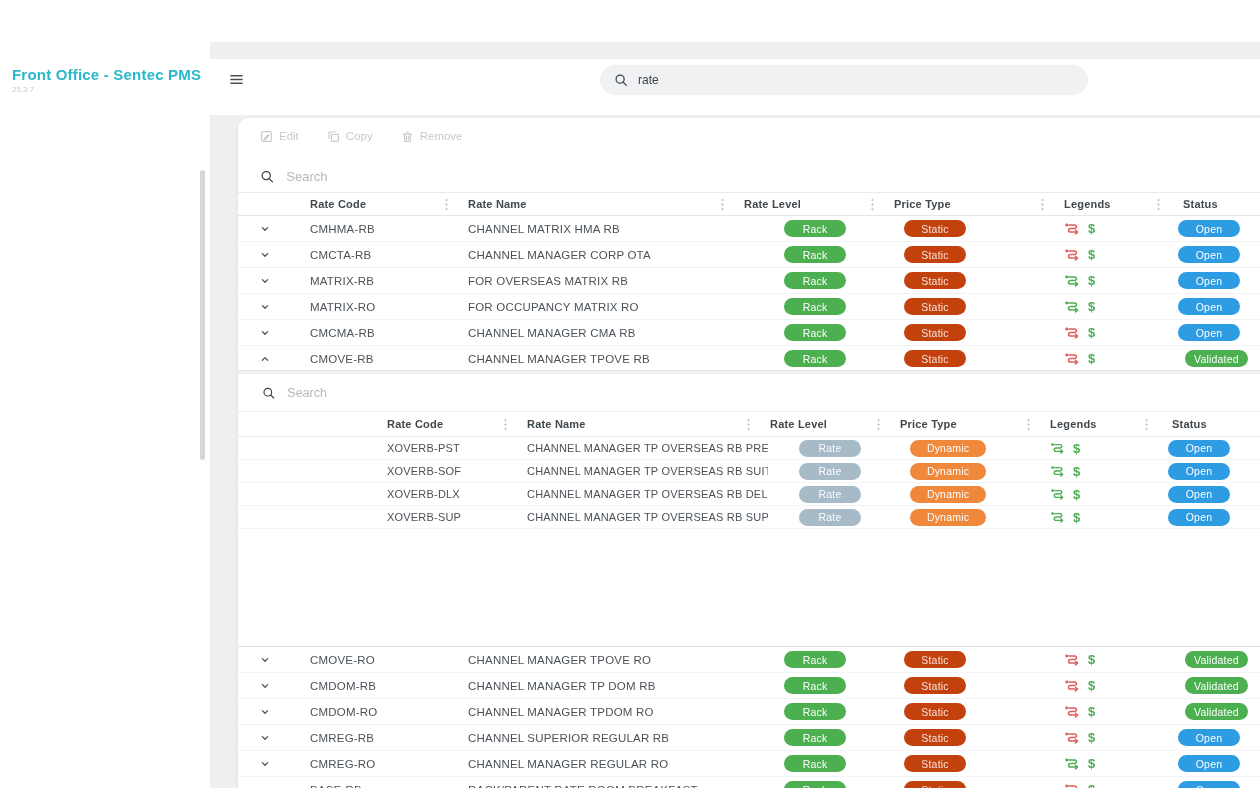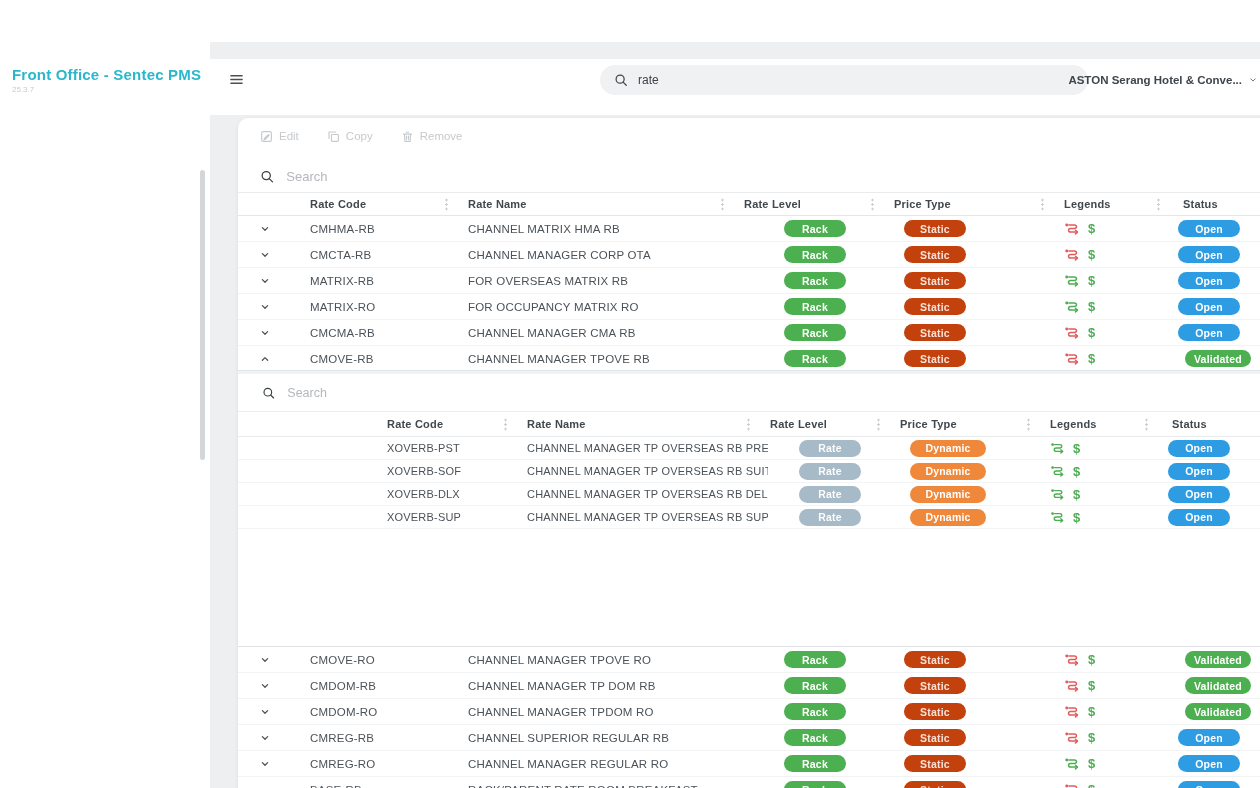--- a/index.html
+++ b/index.html
@@ -53,21 +53,21 @@
   .hdr-label{font-size:11px;font-weight:700;color:#40484e;letter-spacing:.2px;white-space:nowrap;}
   .col-sep{width:3px;height:13px;background:radial-gradient(circle,#c9cdd0 1px,transparent 1.3px) center/3px 4.5px repeat-y;}
   .rows{position:absolute;left:0;width:100%;}
   .rows-top{top:98px;}
   .rows-bottom{top:529px;}
   .trow{height:26px;border-bottom:1px solid #f1f3f4;cursor:pointer;}
   .cell{font-size:11.5px;color:#4b5258;white-space:nowrap;overflow:hidden;padding-left:2px;letter-spacing:.2px;}
   .exp{display:flex;justify-content:flex-start;padding-left:21px;color:#4b5358;}
   .exp svg{stroke-width:1.7;}
   .badge{display:inline-flex;align-items:center;justify-content:center;height:17px;border-radius:9px;
-    font-size:10.5px;font-weight:700;color:#fff;min-width:62px;padding:0 9px;letter-spacing:.2px;text-align:right;}
+    font-size:10.5px;font-weight:400;color:#fff;min-width:62px;padding:0 9px;letter-spacing:.2px;text-align:right;}
   .badge-green{background:#4caf50;}
   .badge-gray{background:#c2410c;color:rgba(255,255,255,.85);}
   .badge-slate{background:#a7bac7;color:rgba(255,255,255,.95);}
   .badge-orange{background:#f0883c;}
   .badge-blue{background:#2d9ce3;}
   .lvl-cell .badge{margin-left:40px;}
   .price-cell .badge{margin-left:10px;}
   .status-cell{padding-left:0;}
   .status-cell .badge.badge-green{margin-left:7px;}
   .legends{display:flex;align-items:center;gap:7px;}
@@ -212,26 +212,20 @@
   </div>
   <svg class="ic menu-btn">
       <use href="#menu-icon"></use>
     </svg>
   <div class="topsearch">
     <svg class="ic" width="14" height="14">
         <use href="#search-icon"></use>
       </svg>
     <input type="text" value="rate" style="">
   </div>
-  <div class="property">
-    <span class="property-name">ASTON Serang Hotel &amp; Conve...</span>
-    <svg class="ic chev" width="10" height="10">
-        <use href="#chevron-down-icon"></use>
-      </svg>
-  </div>
 </div>
 
 <div class="sidebar">
 
     <div class="side-row lvl-0">
       
       
     </div>
 
     <div class="side-row lvl-0">

